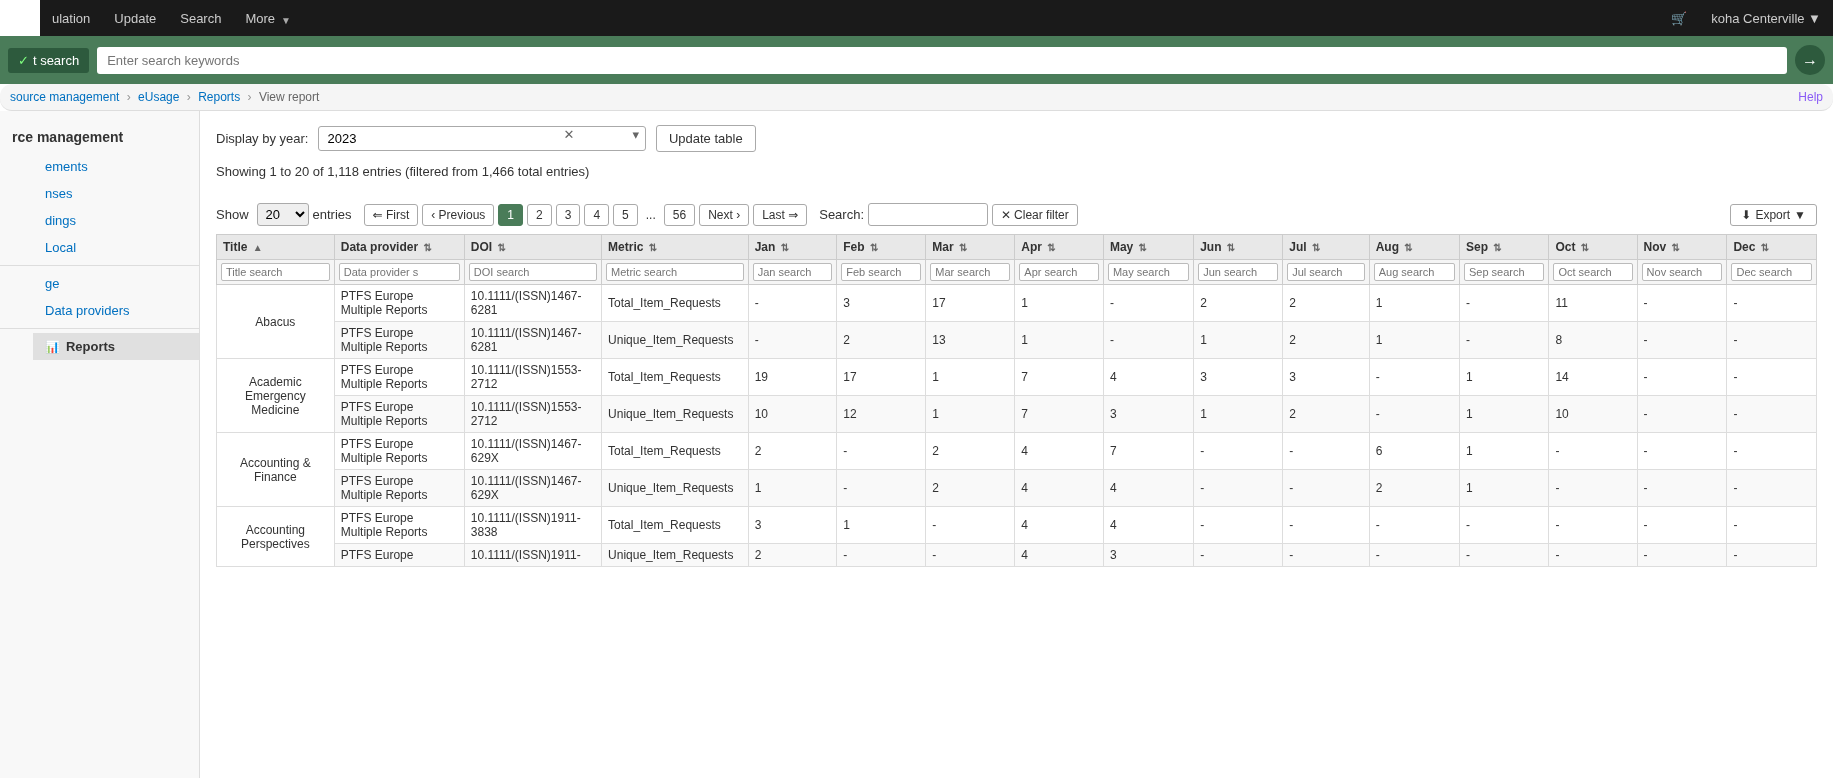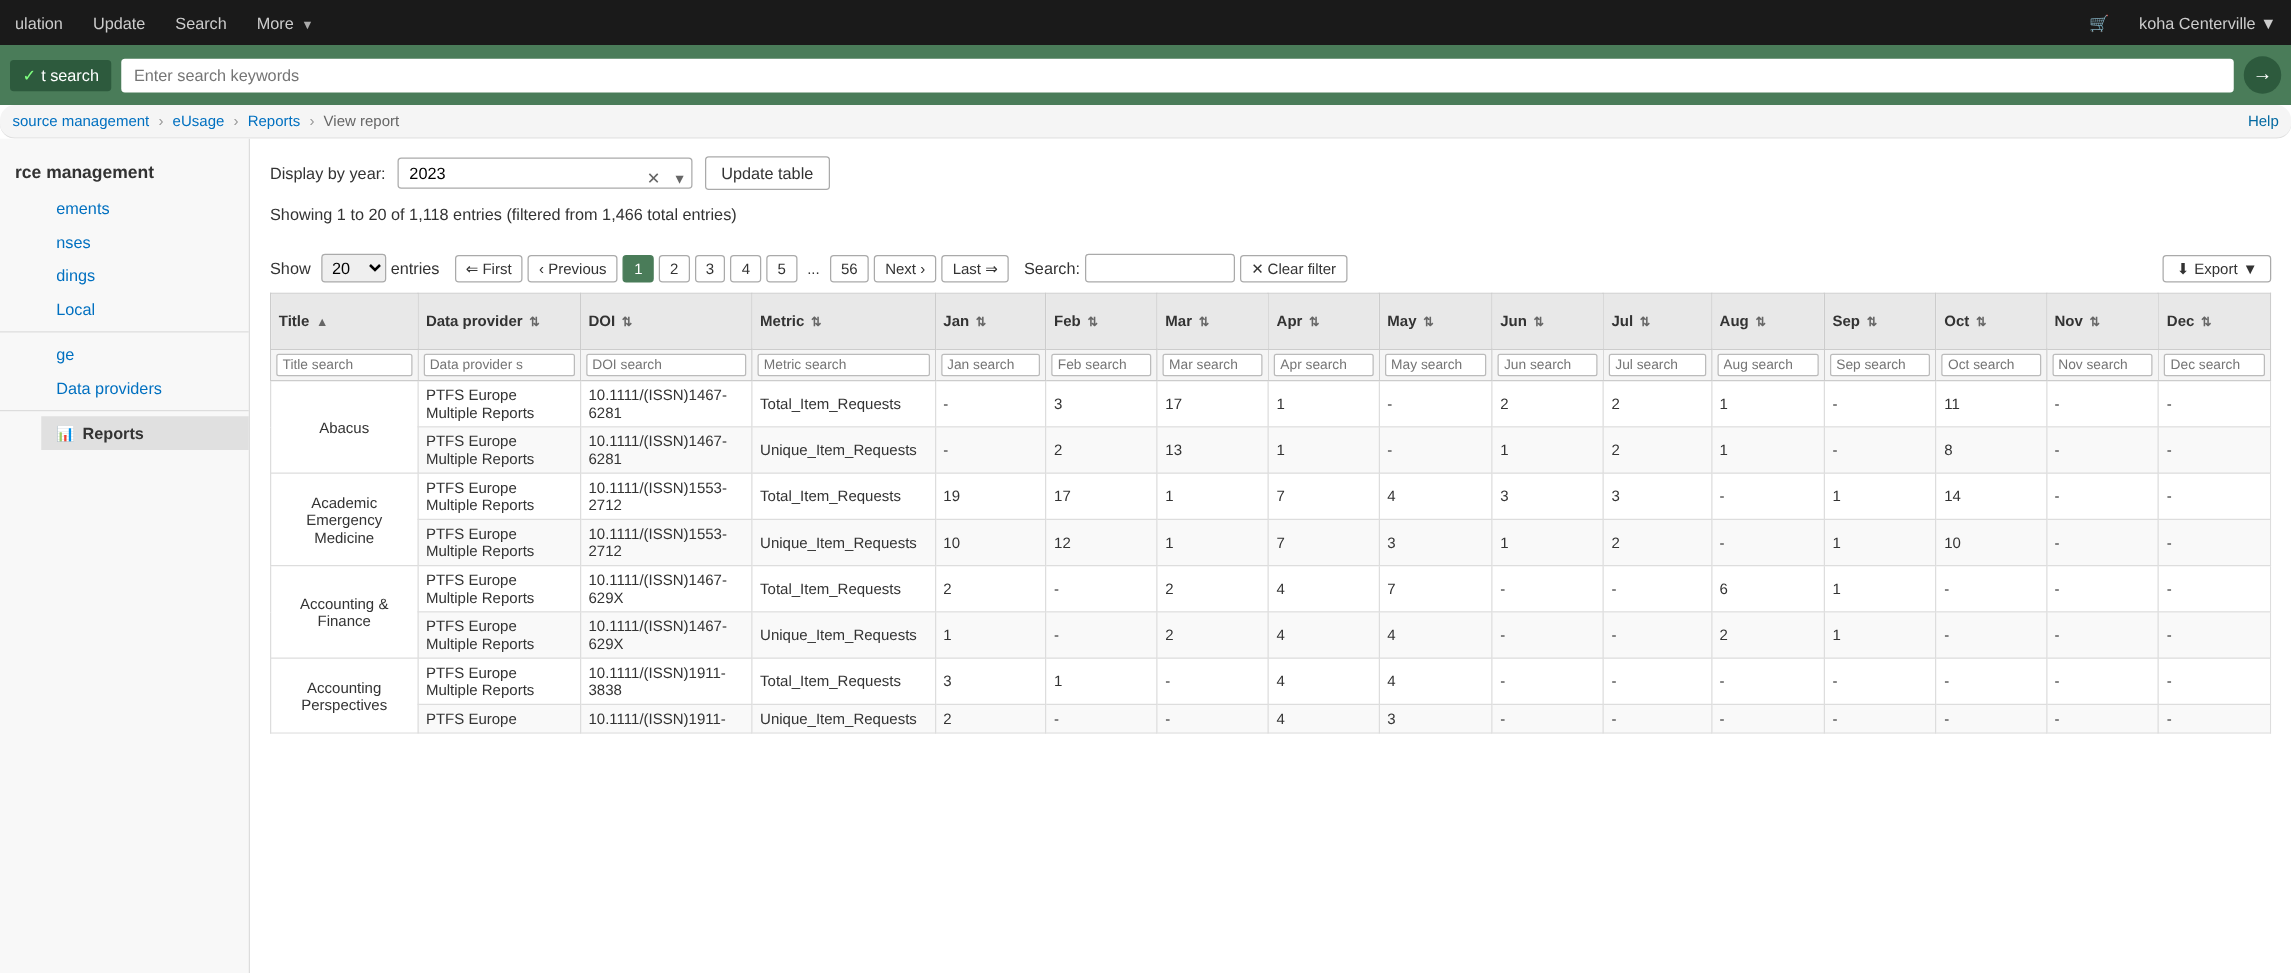--- a/index.html
+++ b/index.html
@@ -7,20 +7,21 @@
 
     
     .top-nav {
       background: #1a1a1a;
       color: #fff;
       display: flex;
       align-items: center;
       padding: 0 8px;
       height: 36px;
       gap: 16px;
+      margin-left: 40px;
     }
     .top-nav span { color: #ccc; font-size: 13px; cursor: pointer; padding: 0 4px; }
     .top-nav .dropdown { display: flex; align-items: flex-end; gap: 2px; }
     .top-nav .dropdown-arrow { font-size: 10px; color: #aaa; }
     .top-nav .cart { margin-left: auto; color: #ccc; }
 
     
     .search-bar {
       background: #4a7c59;
       display: flex;
@@ -85,21 +86,21 @@
       padding: 6px 10px;
       font-size: 12px;
       color: #666;
       display: flex;
       align-items: center;
       justify-content: space-between;
       border-radius: 12px;
     }
     .breadcrumb a { color: #0070c0; text-decoration: none; }
     .breadcrumb .sep { margin: 0 4px; color: #999; }
-    .breadcrumb .help { color: #0369a1; cursor: pointer; text-align: center; }
+    .breadcrumb .help { color: #8b5cf6; cursor: pointer; text-align: center; }
 
     
     .main-layout {
       display: flex;
       height: calc(100vh - 84px);
     }
 
     
     .sidebar {
       width: 200px;
@@ -142,25 +143,26 @@
     .controls-row {
       display: flex;
       align-items: center;
       gap: 10px;
       margin-bottom: 12px;
     }
     .controls-label { font-size: 13px; color: #333; }
     .year-select-wrap {
       position: relative;
       display: inline-flex;
-      align-items: flex-end;
+      align-items: flex-start;
       border: 1px solid #aaa;
       border-radius: 3px;
       background: #fff;
       min-width: 180px;
+      gap: 46px;
     }
     .year-select-wrap input {
       border: none;
       outline: none;
       padding: 4px 8px;
       font-size: 13px;
       flex: 1;
       background: transparent;
     }
     .year-select-wrap .clear-btn, .year-select-wrap .dropdown-btn {
@@ -251,21 +253,21 @@
 
     
     .data-table {
       width: 100%;
       border-collapse: collapse;
       font-size: 12px;
     }
     .data-table th {
       background: #e8e8e8;
       border: 1px solid #ccc;
-      padding: 15px 6px;
+      padding: 5px 6px;
       text-align: left;
       font-weight: bold;
       position: relative;
       white-space: nowrap;
     }
     .data-table th .sort-icon { color: #666; font-size: 10px; margin-left: 2px; }
     .data-table td {
       border: 1px solid #ddd;
       padding: 4px 6px;
       vertical-align: middle;

